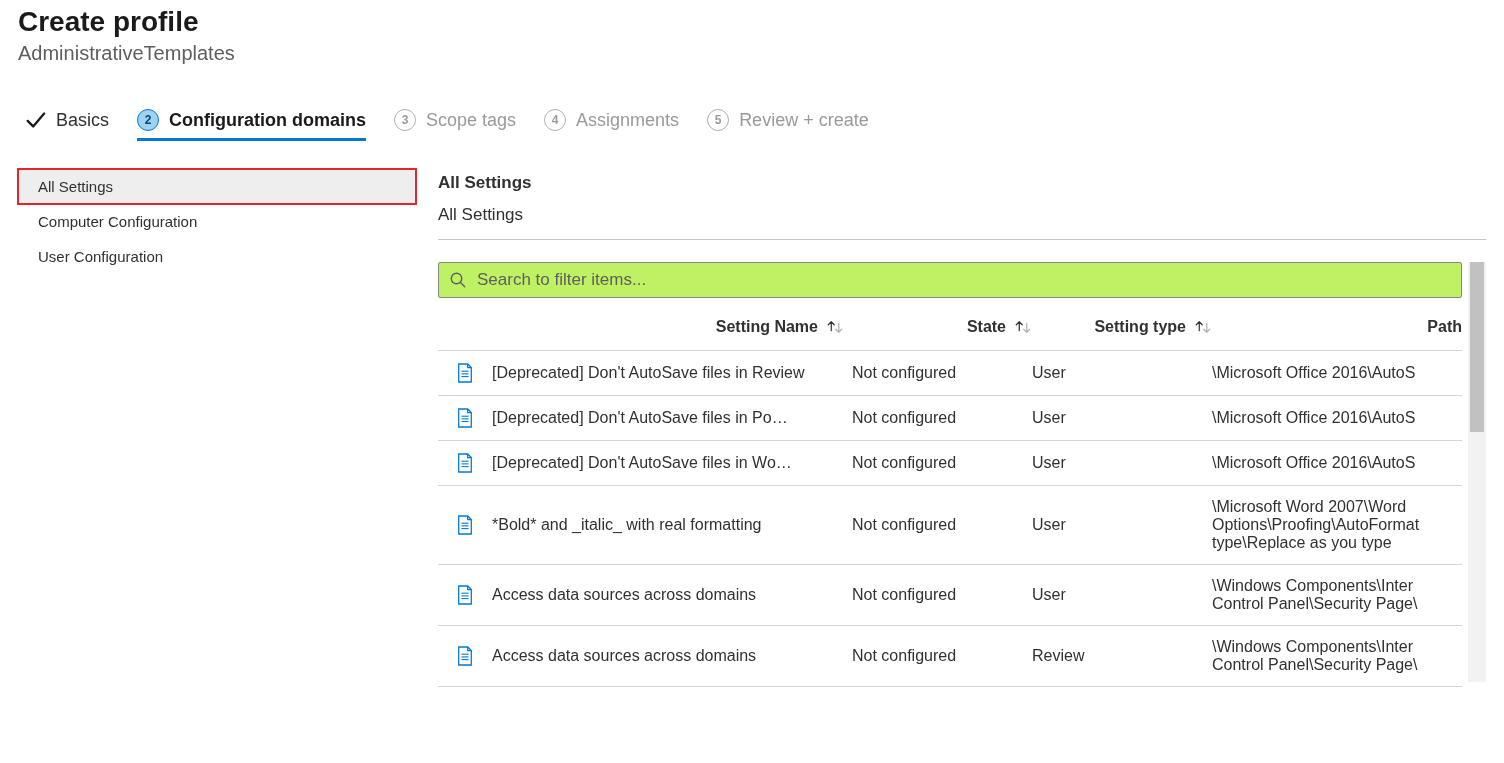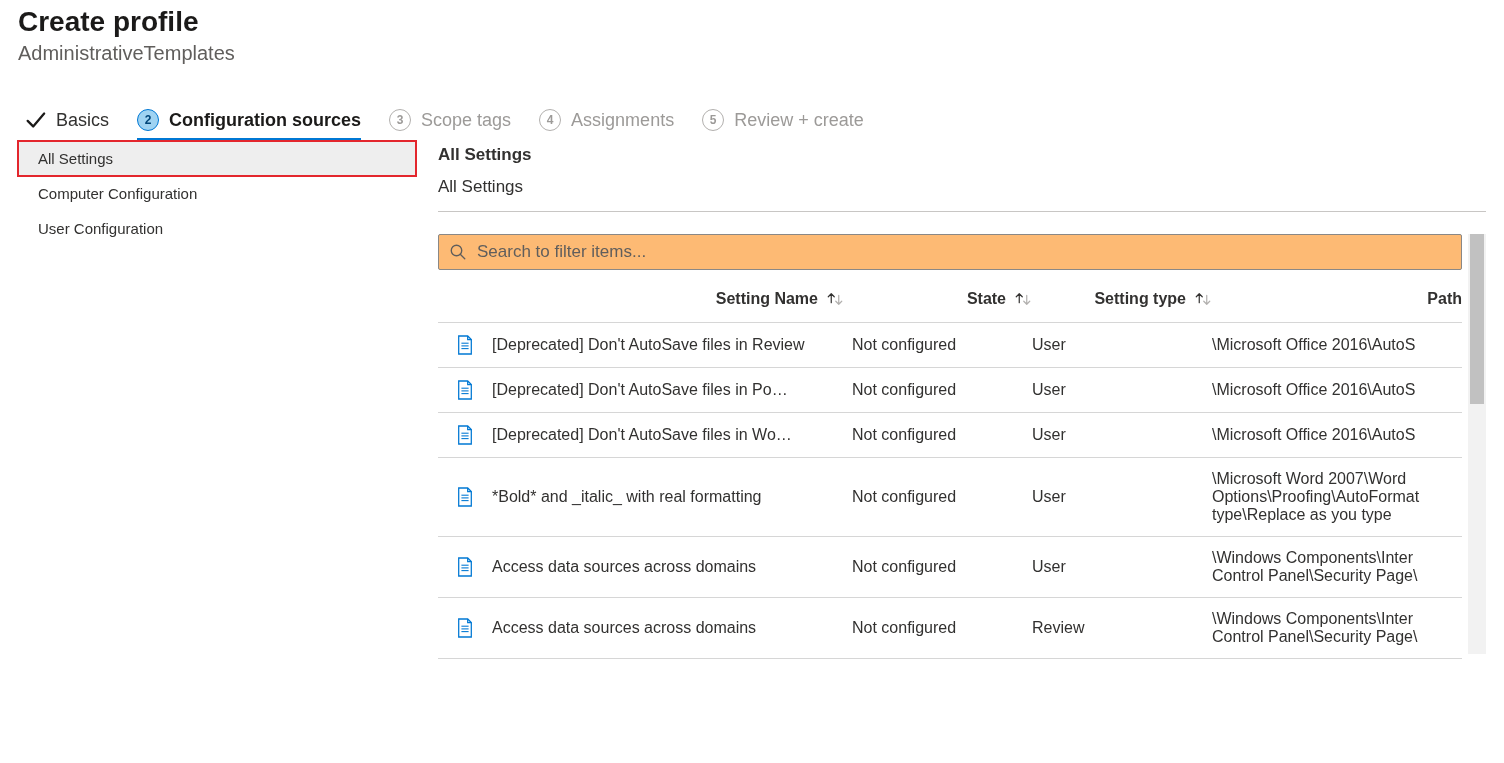--- a/index.html
+++ b/index.html
@@ -73,20 +73,21 @@
     background: #9fd3f2;
     border-color: #0078d4;
     color: #004578;
   }
   .step.pending { color: #9c9a98; }
   .step.pending .badge { border-color: #b2b0ae; color: #9c9a98; }
 
   
   .body {
     display: flex;
+    margin-top: 28px;
   }
   .tree {
     width: 398px;
     flex: none;
   }
   .tree-item {
     padding: 9px 0 9px 20px;
     font-size: 15px;
     cursor: pointer;
   }
@@ -139,21 +140,21 @@
 
   
   .search {
     display: flex;
     align-items: center;
     border: 1px solid #8a8886;
     border-radius: 2px;
     padding: 6px 10px;
     margin-bottom: 6px;
     color: #605e5c;
-    background: #fdba74;
+    background: #bef264;
   }
   .search svg { flex: none; margin-right: 8px; }
   .search input {
     border: none; outline: none;
     font-size: 17px;
     color: #323130;
     flex: 1;
     background: transparent;
   }
   .search input::placeholder { color: #605e5c; }
@@ -210,21 +211,21 @@
     <div class="step completed">
       <span class="check">
         <svg width="22" height="22" viewBox="0 0 24 24">
             <path d="M4 13 L10 19 L22 5" stroke="#1b1a19" stroke-width="2.5" fill="none" stroke-linecap="round" stroke-linejoin="round"></path>
           </svg>
       </span>
       <span>Basics</span>
     </div>
     <div class="step active">
       <span class="badge">2</span>
-      <span>Configuration sources</span>
+      <span>Configuration domains</span>
     </div>
     <div class="step pending">
       <span class="badge">3</span>
       <span>Scope tags</span>
     </div>
     <div class="step pending">
       <span class="badge">4</span>
       <span>Assignments</span>
     </div>
     <div class="step pending">

